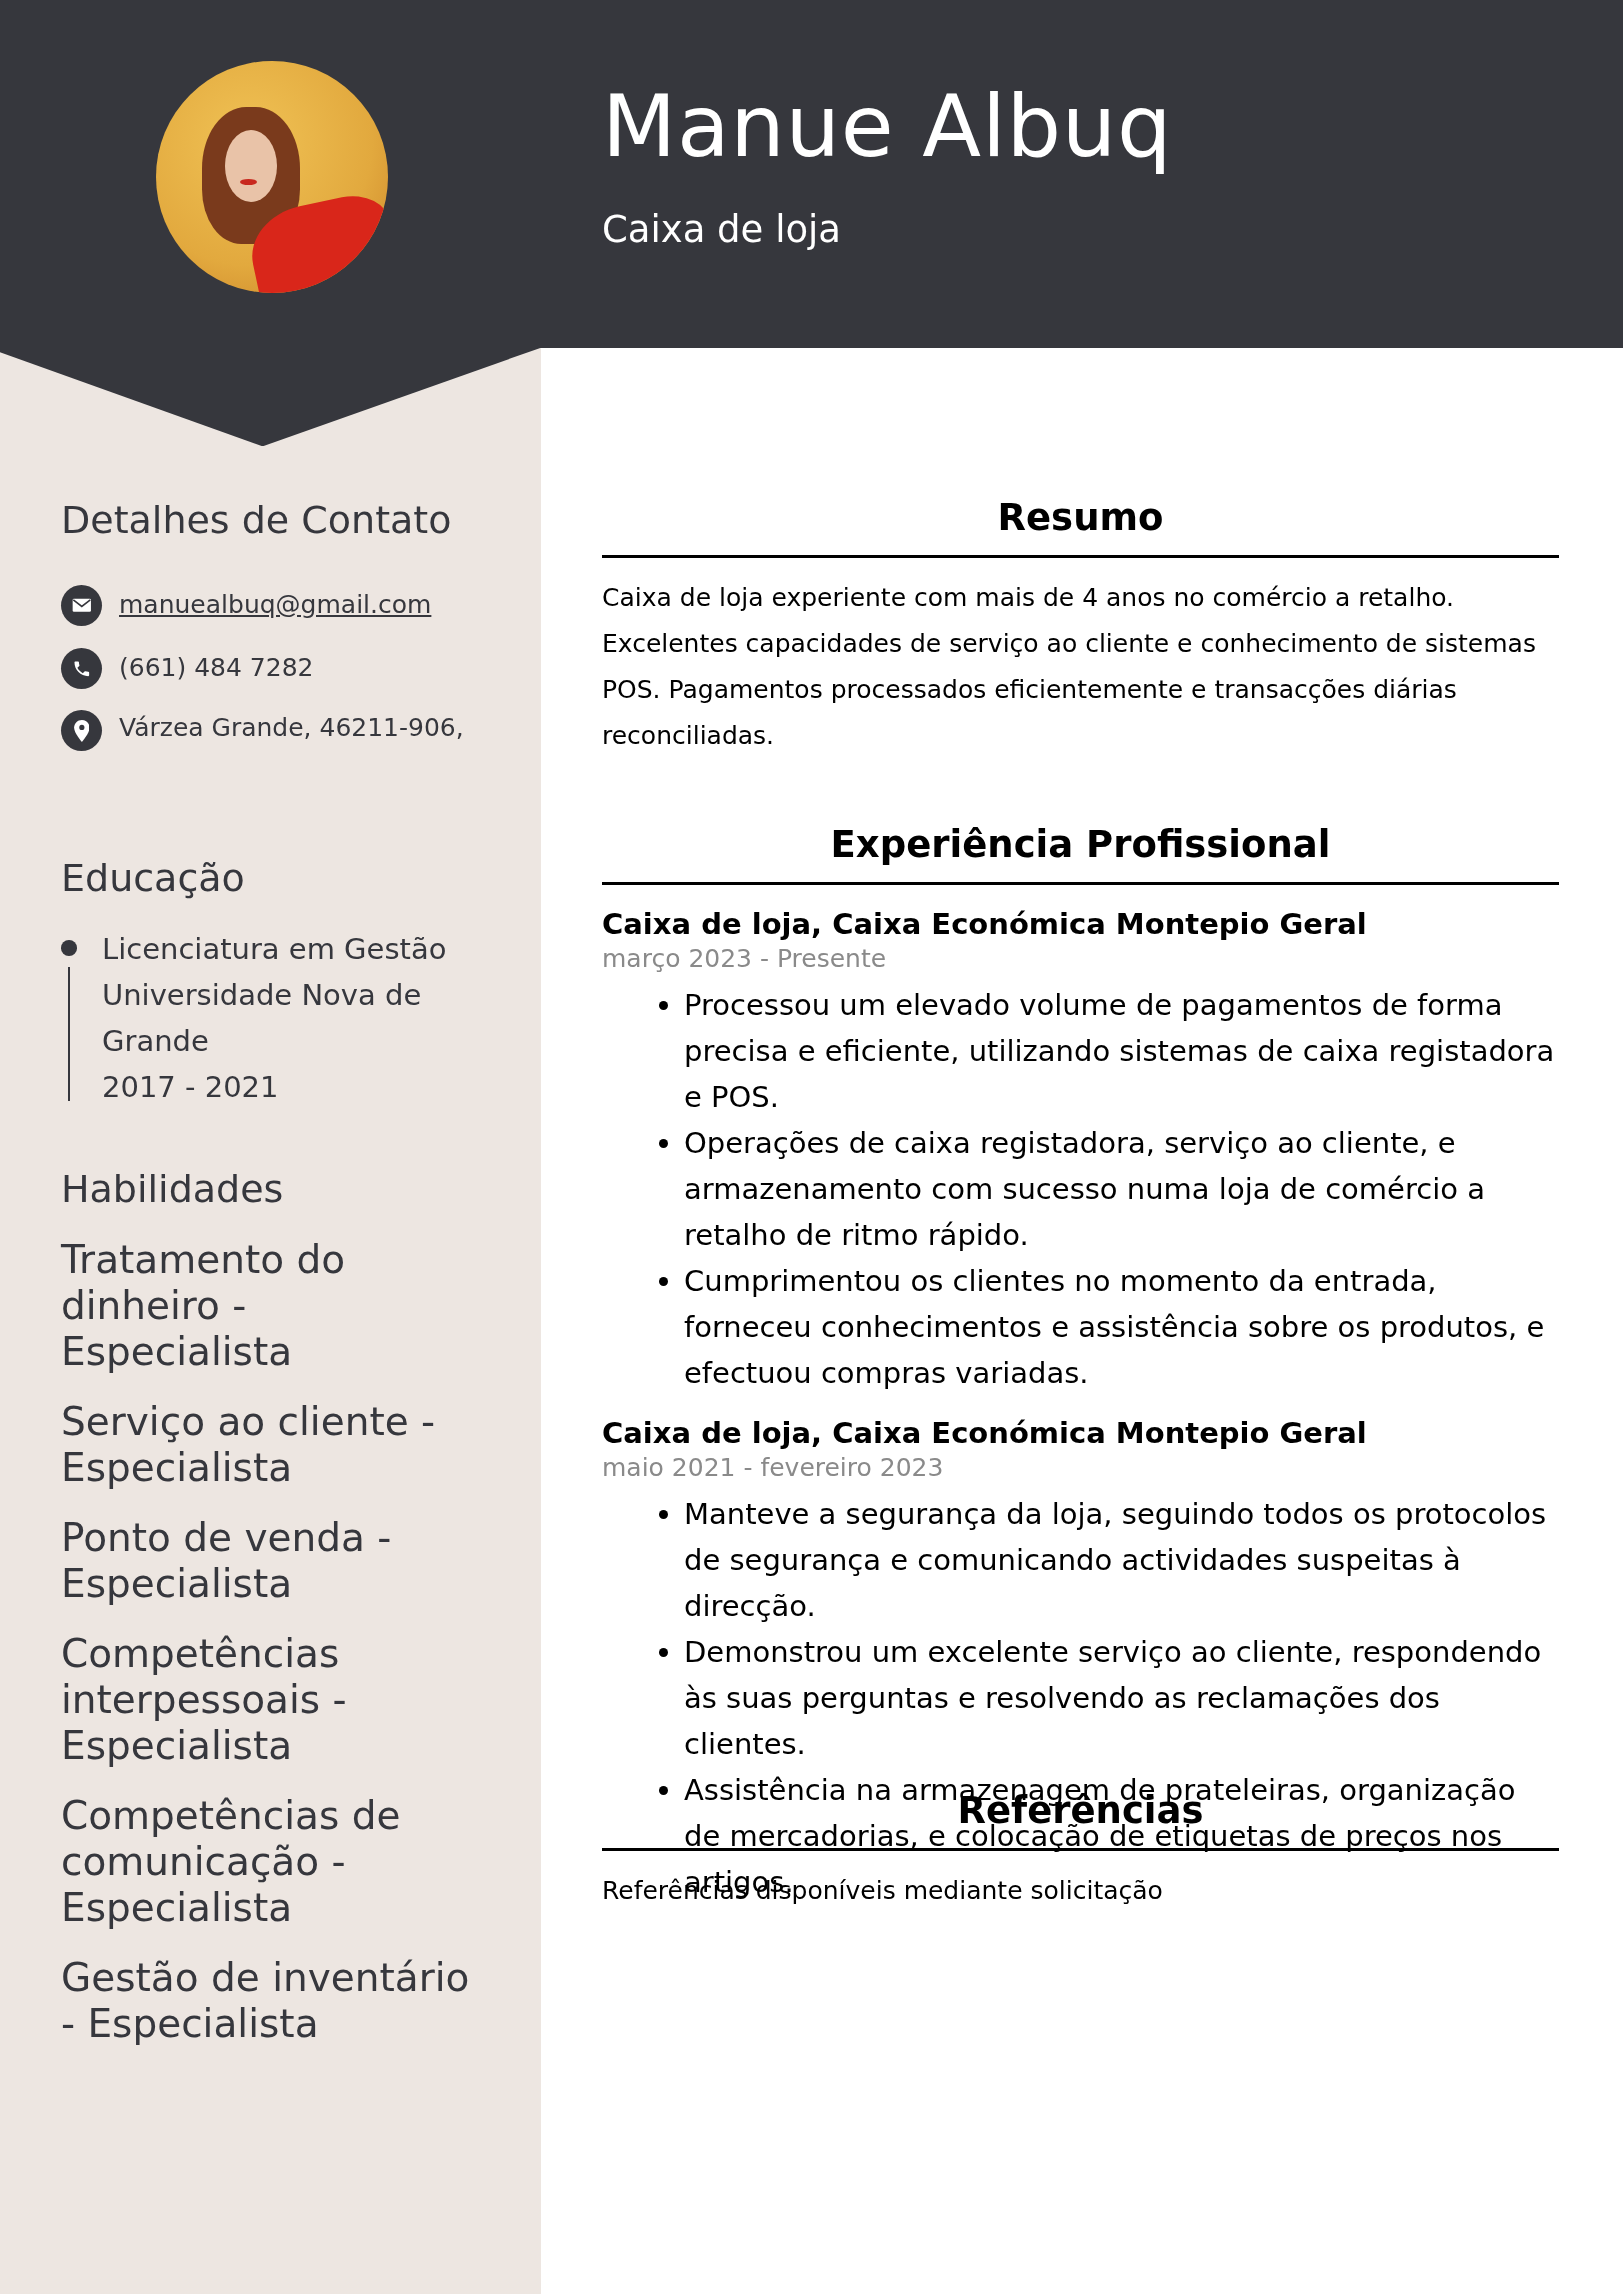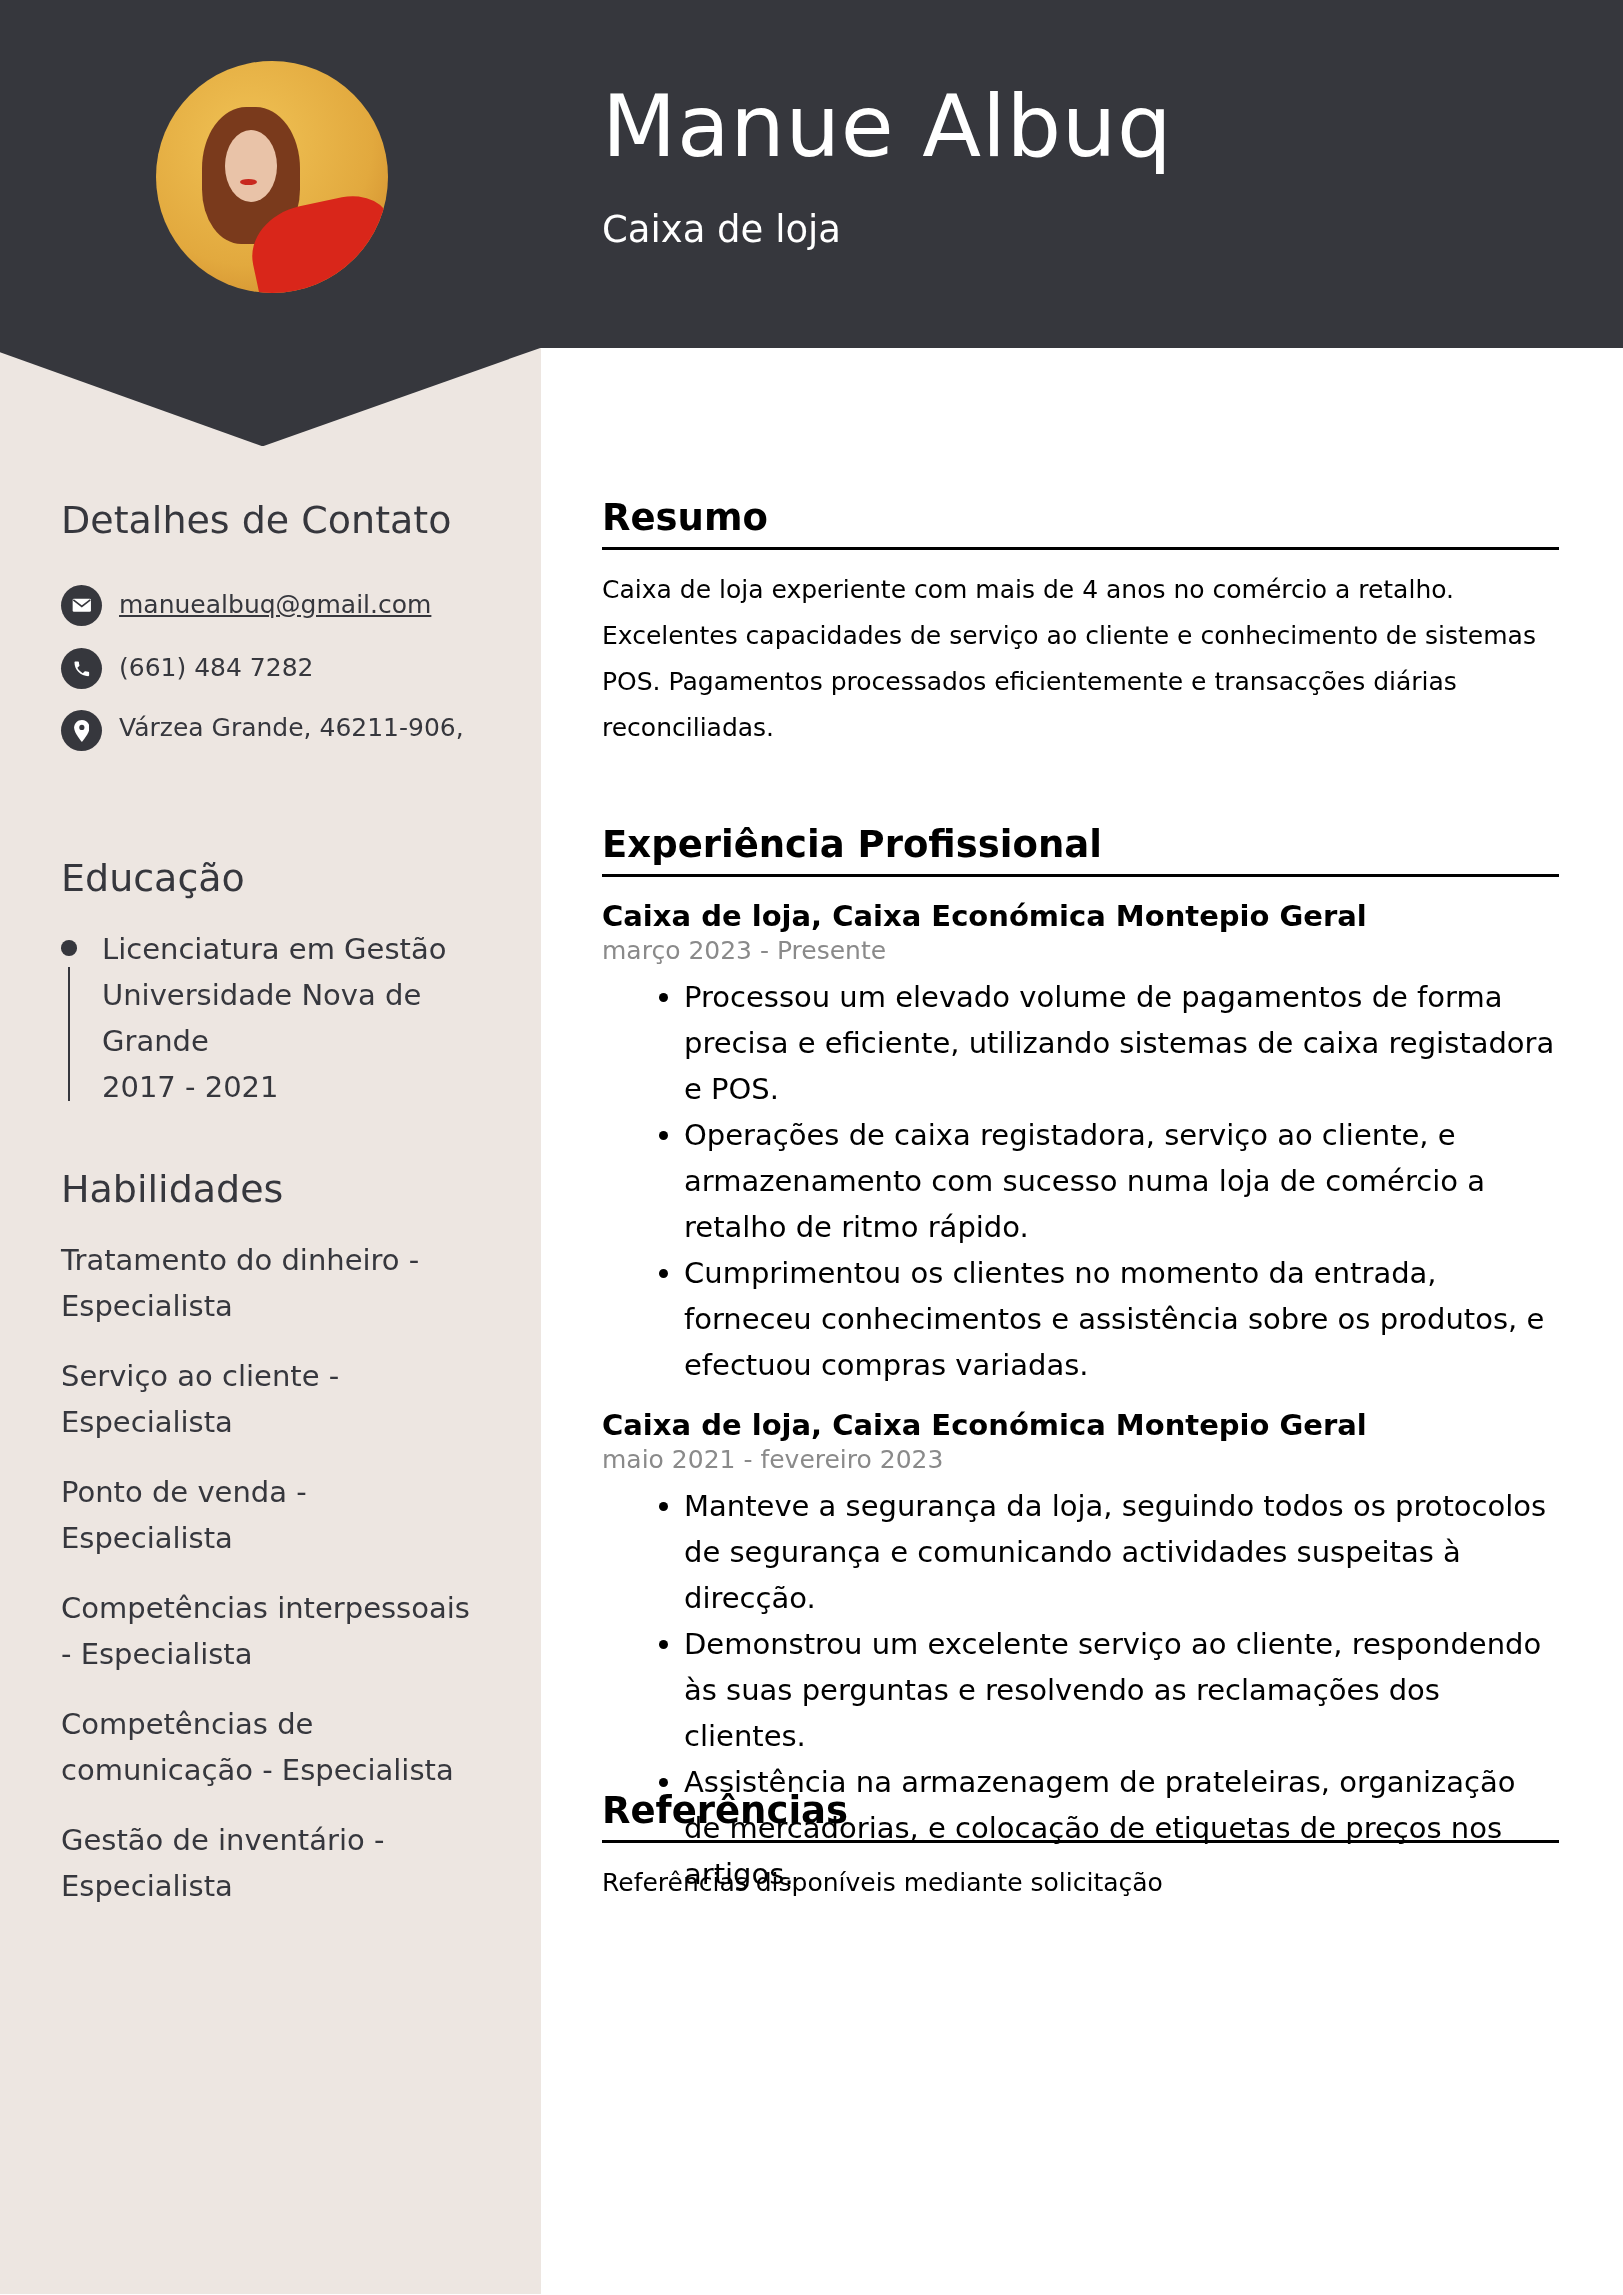--- a/index.html
+++ b/index.html
@@ -26,24 +26,24 @@
   .ctext { margin-left:17px; color:#36373d; font-size:25px; line-height:47px; margin-top:-3.9px; font-family:"DejaVu Sans", sans-serif; }
   .ctext.link { text-decoration:underline; }
 
   .edu { position:absolute; left:61px; top:926px; }
   .edu .dot { position:absolute; left:0; top:14.4px; width:15.7px; height:15.7px; border-radius:50%; background:#36373d; }
   .edu .line { position:absolute; left:6.5px; top:41px; width:2.6px; height:134px; background:#36373d; }
   .edu .txt { position:absolute; left:41px; top:0; width:367px; font-size:29px; line-height:46px; color:#36373d; font-family:"DejaVu Sans", sans-serif; }
   .edu .deg { font-weight:400; }
 
   .skills { position:absolute; left:61px; top:1237px; width:426px; font-family:"DejaVu Sans", sans-serif; }
-  .skill { font-size:29px; line-height:46px; color:#36373d; margin-bottom:24px; }
+  .skill { font-size:39px; line-height:46px; color:#36373d; margin-bottom:24px; }
 
   .main { position:absolute; left:602px; width:957px; font-family:"DejaVu Sans", sans-serif; color:#000; }
-  .mh { font-size:37px; font-weight:700; padding-bottom:7px; border-bottom:3.3px solid #000; line-height:1.2; }
+  .mh { font-size:37px; font-weight:700; padding-bottom:15px; border-bottom:3.3px solid #000; line-height:1.2;text-align:center; }
   .ptext { font-size:25px; line-height:46px; margin-top:17px; }
   .job-title { font-size:29px; font-weight:700; line-height:38px; }
   .job-date { font-size:25px; color:#8a8a8a; line-height:31px; }
   ul.bul { margin:7.9px 0 0 0; padding-left:82px; font-size:29px; line-height:46px; }
   ul.bul li { padding-left:0; }
 </style>
 </head>
 <body>
 
 <div class="sidebar"></div>

